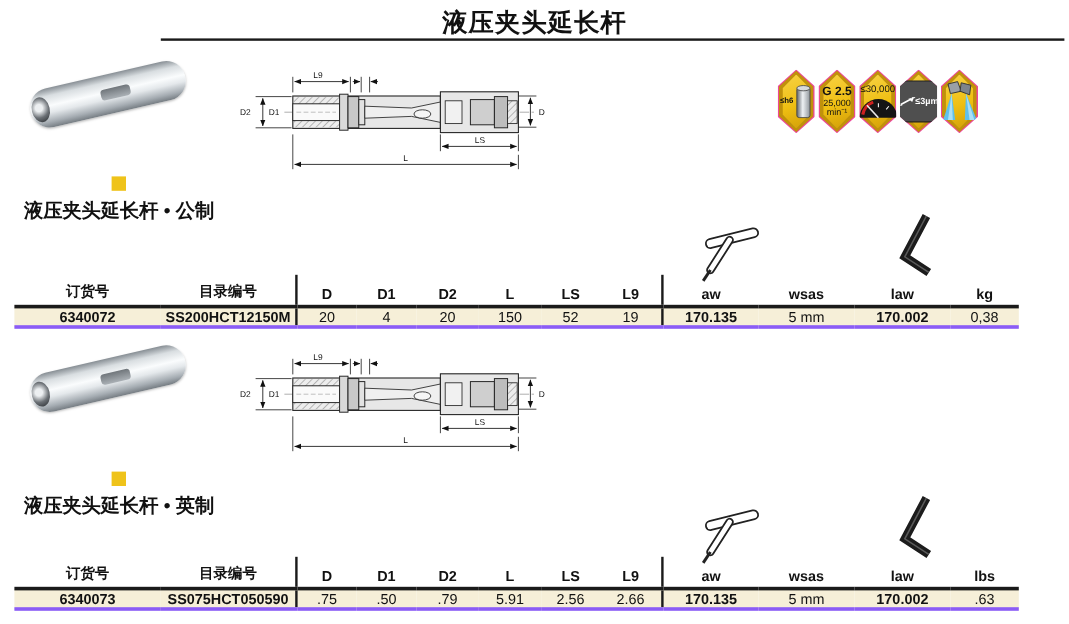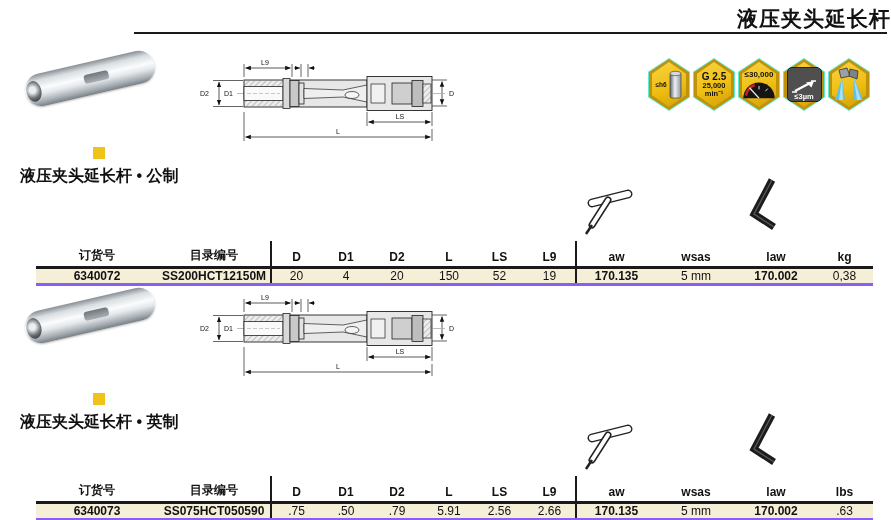--- a/index.html
+++ b/index.html
@@ -1,20 +1,20 @@
 <!DOCTYPE html>
 <html><head>
 <meta charset="utf-8">
 <style>
   html,body{margin:0;padding:0;background:#fff;}
   .page{position:relative;width:891px;height:520px;background:#fff;overflow:hidden;
         font-family:"Liberation Sans",sans-serif;color:#111;}
 
   
-  .title{position:absolute;top:5px;left:0;right:0;text-align:right;
+  .title{position:absolute;top:5px;left:0;right:0;text-align:center;
          font-size:21px;font-weight:bold;letter-spacing:1px;}
   .title-rule{position:absolute;top:32px;left:134px;width:753px;height:2px;background:#1a1a1a;}
 
   
   .photo{position:absolute;width:132px;height:33px;border-radius:16px;transform:rotate(-13deg);
          background:linear-gradient(to bottom,#878e94 0%,#d9dee1 20%,#fafcfd 45%,#e4e8eb 62%,#a6adb3 85%,#767d83 100%);
          box-shadow:0 1px 2px rgba(0,0,0,.25);}
   .photo::before{content:"";position:absolute;left:1px;top:6px;width:15px;height:21px;border-radius:50%;
          background:radial-gradient(circle at 42% 42%,#eceff1 20%,#6b7075 55%,#3a3e42 85%);}
   .photo::after{content:"";position:absolute;left:60px;top:12px;width:25px;height:9px;border-radius:3px;
@@ -25,55 +25,55 @@
   
   .drawing{position:absolute;width:265px;height:95px;}
   .drawing1{left:195px;top:55px;}
   .drawing2{left:195px;top:290px;}
   .drawing text{font-family:"Liberation Sans",sans-serif;font-size:7px;fill:#111;}
   .dim{stroke:#111;stroke-width:0.7;}
   .ext{stroke:#222;stroke-width:0.7;}
 
   
   .icons-row{position:absolute;left:648px;top:58px;display:flex;gap:3px;}
-  .hex{position:relative;width:42px;height:53px;
-       clip-path:polygon(50% 0,100% 26%,100% 74%,50% 100%,0 74%,0 26%);background:#5eead4;}
+  .hex{position:relative;width:31px;height:53px;
+       clip-path:polygon(50% 0,100% 26%,100% 74%,50% 100%,0 74%,0 26%);background:#ec4899;}
   .hex-rim{position:absolute;inset:1px;
        clip-path:polygon(50% 0,100% 26%,100% 74%,50% 100%,0 74%,0 26%);background:#c0910b;}
   .hex-face{position:absolute;inset:4px;
        clip-path:polygon(50% 0,100% 26%,100% 74%,50% 100%,0 74%,0 26%);
        background:linear-gradient(160deg,#f8d245 0%,#efbf12 55%,#d19e08 100%);}
   .hex-content{position:absolute;inset:0;display:flex;flex-direction:column;
        align-items:center;justify-content:center;text-align:center;}
   .h6-row{display:flex;align-items:center;gap:1px;}
   .h6-label{font-size:6.5px;font-weight:bold;}
   .g25-1{font-size:10px;font-weight:bold;line-height:10px;}
-  .g25-2{font-size:7.5px;font-weight:bold;line-height:8px;}
-  .rpm-label{font-size:8px;font-weight:bold;line-height:9px;text-align:right;}
+  .g25-2{font-size:7.5px;font-weight:normal;line-height:8px;}
+  .rpm-label{font-size:8px;font-weight:normal;line-height:9px;text-align:right;}
   .runout-box{width:33px;height:33px;background:#4f4f4f;border:1px solid #222;border-radius:5px;
-       display:flex;flex-direction:column;align-items:center;justify-content:flex-end;}
+       display:flex;flex-direction:row;align-items:center;justify-content:space-between;}
   .runout-label{font-size:7.5px;font-weight:bold;color:#fff;line-height:8px;}
 
   
   .section-heading{position:absolute;left:20px;display:flex;align-items:center;gap:7px;
        font-size:16px;font-weight:bold;flex-direction:column;}
   .heading1{top:147px;}
   .heading2{top:393px;}
   .bullet{width:12px;height:12px;background:#efc31a;display:inline-block;}
 
   
   .twrench{position:absolute;}
   .twrench1{left:578px;top:186px;}
   .twrench2{left:578px;top:421px;}
   .hexkey{position:absolute;}
   .hexkey1{left:740px;top:177px;}
   .hexkey2{left:740px;top:412px;}
 
   
-  .spec-table{position:absolute;left:36px;width:837px;border-collapse:collapse;table-layout:fixed;margin-top:12px;}
+  .spec-table{position:absolute;left:12px;width:837px;border-collapse:collapse;table-layout:fixed;}
   .table1{top:229px;}
   .table2{top:464px;}
   .spec-table th{font-size:12px;font-weight:bold;vertical-align:bottom;padding:0 4px 2px 4px;
        height:23px;border-bottom:3px solid #1a1a1a;text-align:center;white-space:nowrap;}
   .spec-table td{font-size:12px;background:#f6efd8;text-align:center;height:14px;padding:0 4px;
        border-bottom:3px solid #8b5cf6;white-space:nowrap;}
   .vdiv{border-right:2px solid #1a1a1a;}
   .b{font-weight:bold;}
 </style>
 </head>

